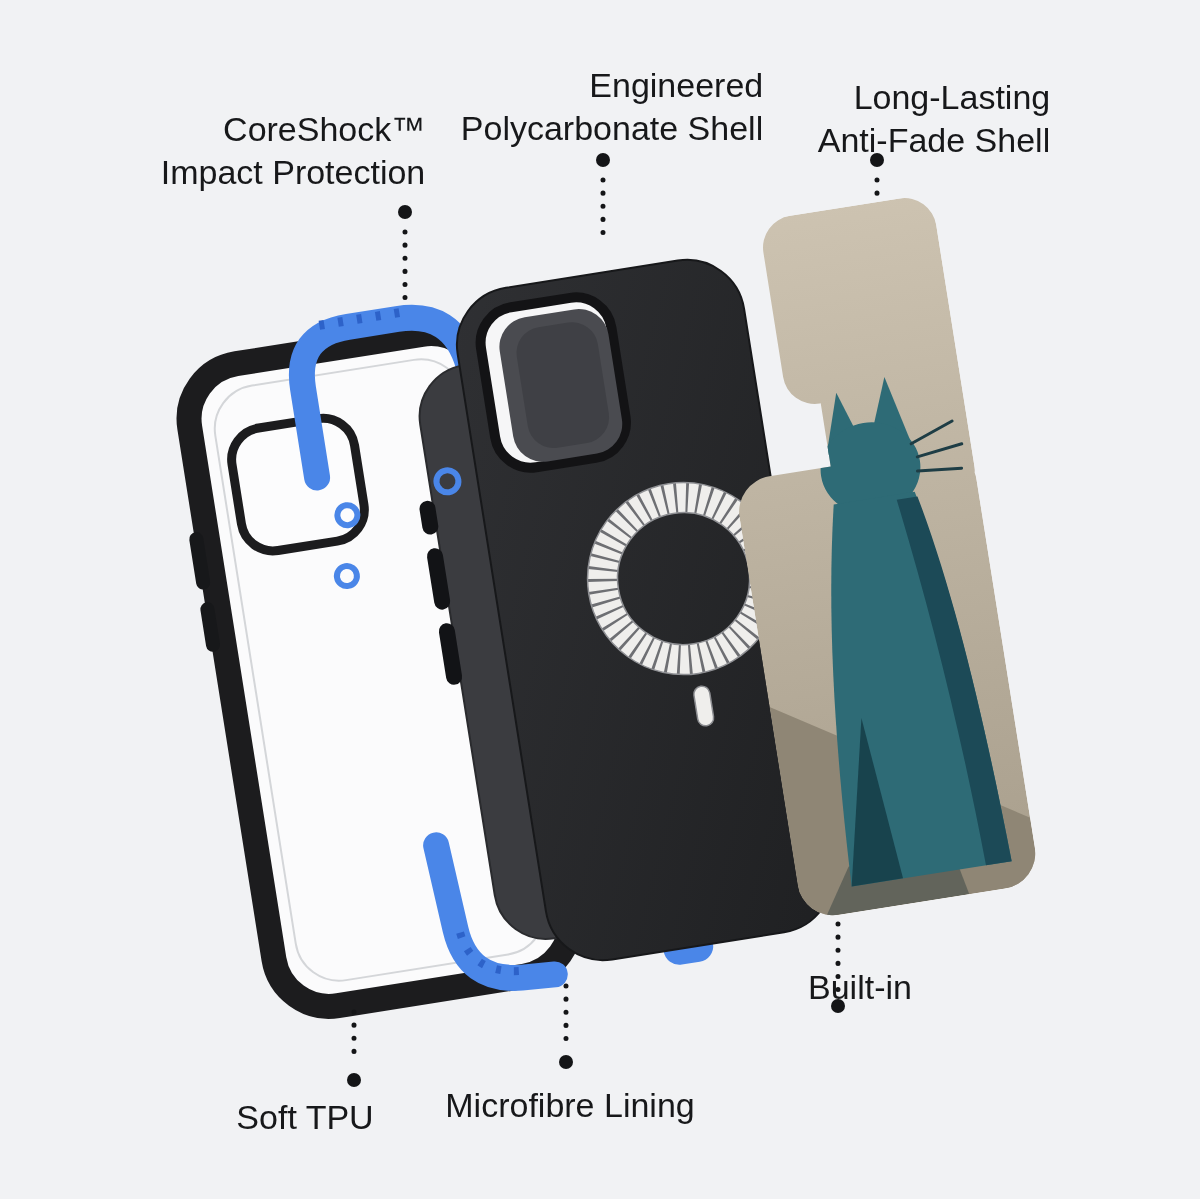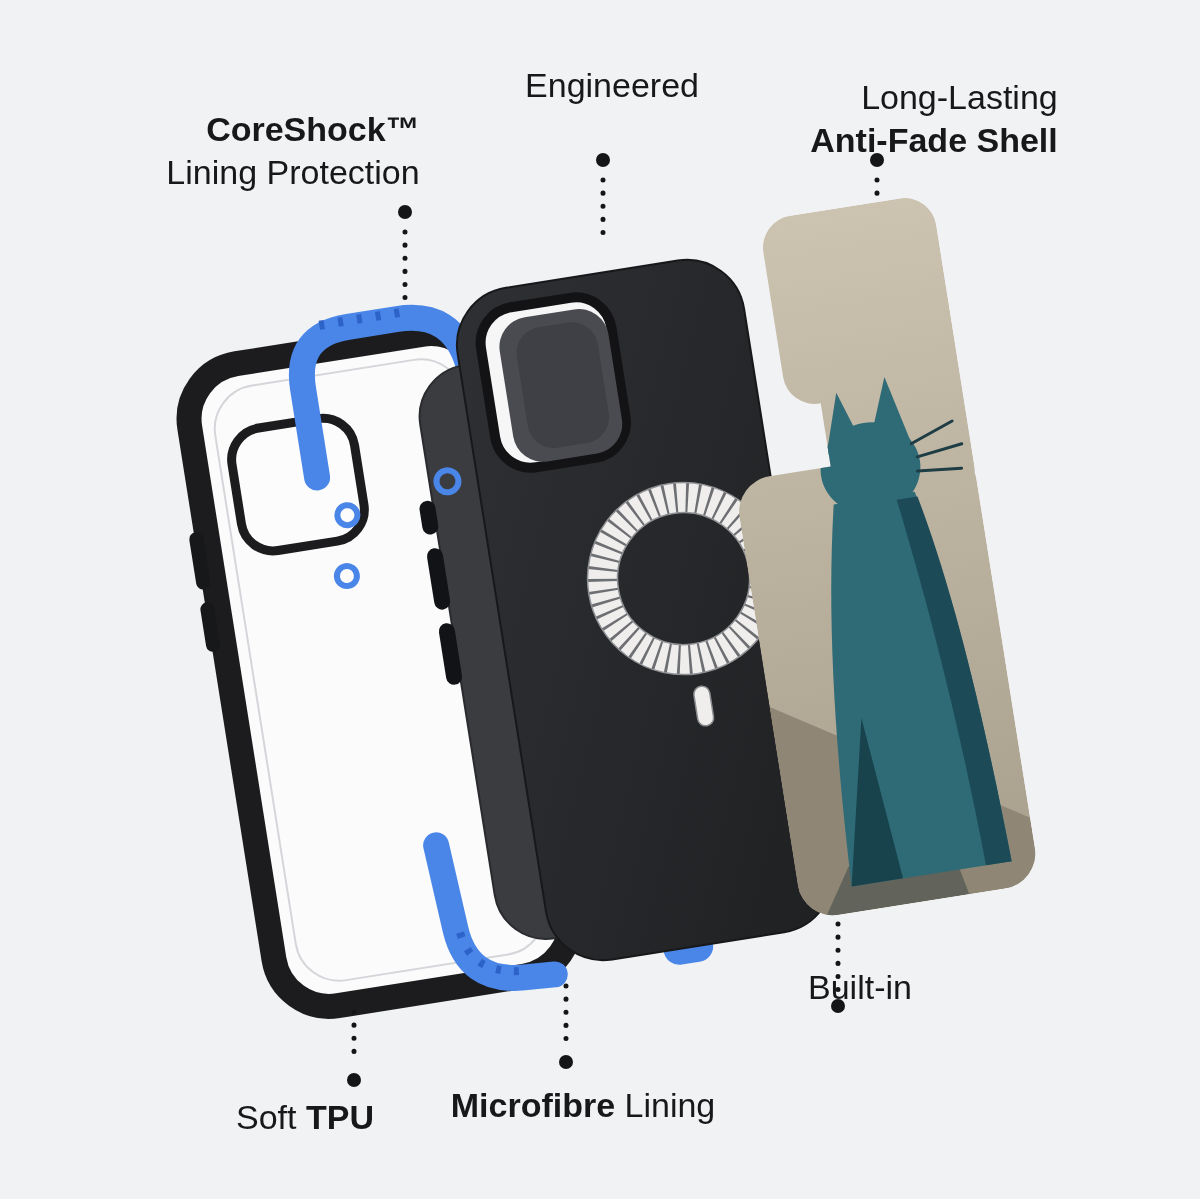--- a/index.html
+++ b/index.html
@@ -1,21 +1,21 @@
 <!DOCTYPE html>
 <html><head>
 <meta charset="utf-8">
 <style>
   html,body{margin:0;padding:0;}
   body{background:#f1f2f4;font-family:"Liberation Sans", sans-serif;}
   .stage{position:relative;width:1200px;height:1199px;background:#f1f2f4;overflow:hidden;}
   .stage svg{position:absolute;left:0;top:0;}
   .lbl{position:absolute;transform:translateX(-50%);text-align:right;
        font-size:34px;line-height:1.26;color:#17181a;white-space:nowrap;font-weight:400;}
-  .lbl .b{font-weight:700;}
+  .lbl .b{font-weight:400;}
 </style>
 </head>
 <body>
 
 <div class="stage">
 
   <svg width="1200" height="1199" viewBox="0 0 1200 1199">
     <defs>
       <linearGradient id="gShell" x1="0" y1="0" x2="1" y2="1">
         <stop offset="0" stop-color="#2f3033"></stop>
@@ -110,37 +110,38 @@
       <line x1="566" y1="986" x2="566" y2="1046" stroke-dasharray="0.1 13"></line>
       <circle cx="566" cy="1062" r="7" stroke="none"></circle>
 
       <line x1="838" y1="924" x2="838" y2="990" stroke-dasharray="0.1 13"></line>
       <circle cx="838" cy="1006" r="7" stroke="none"></circle>
     </g>
   </svg>
 
   <div class="lbl" style="left:293px;top:108px;">
     <span class="b">CoreShock™</span><br>
-    <span>Lining Protection</span>
+    <span>Impact Protection</span>
   </div>
 
   <div class="lbl" style="left:612px;top:64px;">
     <span>Engineered</span><br>
+    <span class="b">Polycarbonate Shell</span>
   </div>
 
   <div class="lbl" style="left:934px;top:76px;">
     <span>Long-Lasting</span><br>
     <span class="b">Anti-Fade Shell</span>
   </div>
 
   <div class="lbl" style="left:305px;top:1096px;">
     <span>Soft </span><span class="b">TPU</span>
   </div>
 
-  <div class="lbl" style="left:583px;top:1084px;">
+  <div class="lbl" style="left:570px;top:1084px;">
     <span class="b">Microfibre</span><span> Lining</span>
   </div>
 
   <div class="lbl" style="left:860px;top:966px;">
     <span>Built-in</span><br>
   </div>
 
 </div>
 
 </body></html>

